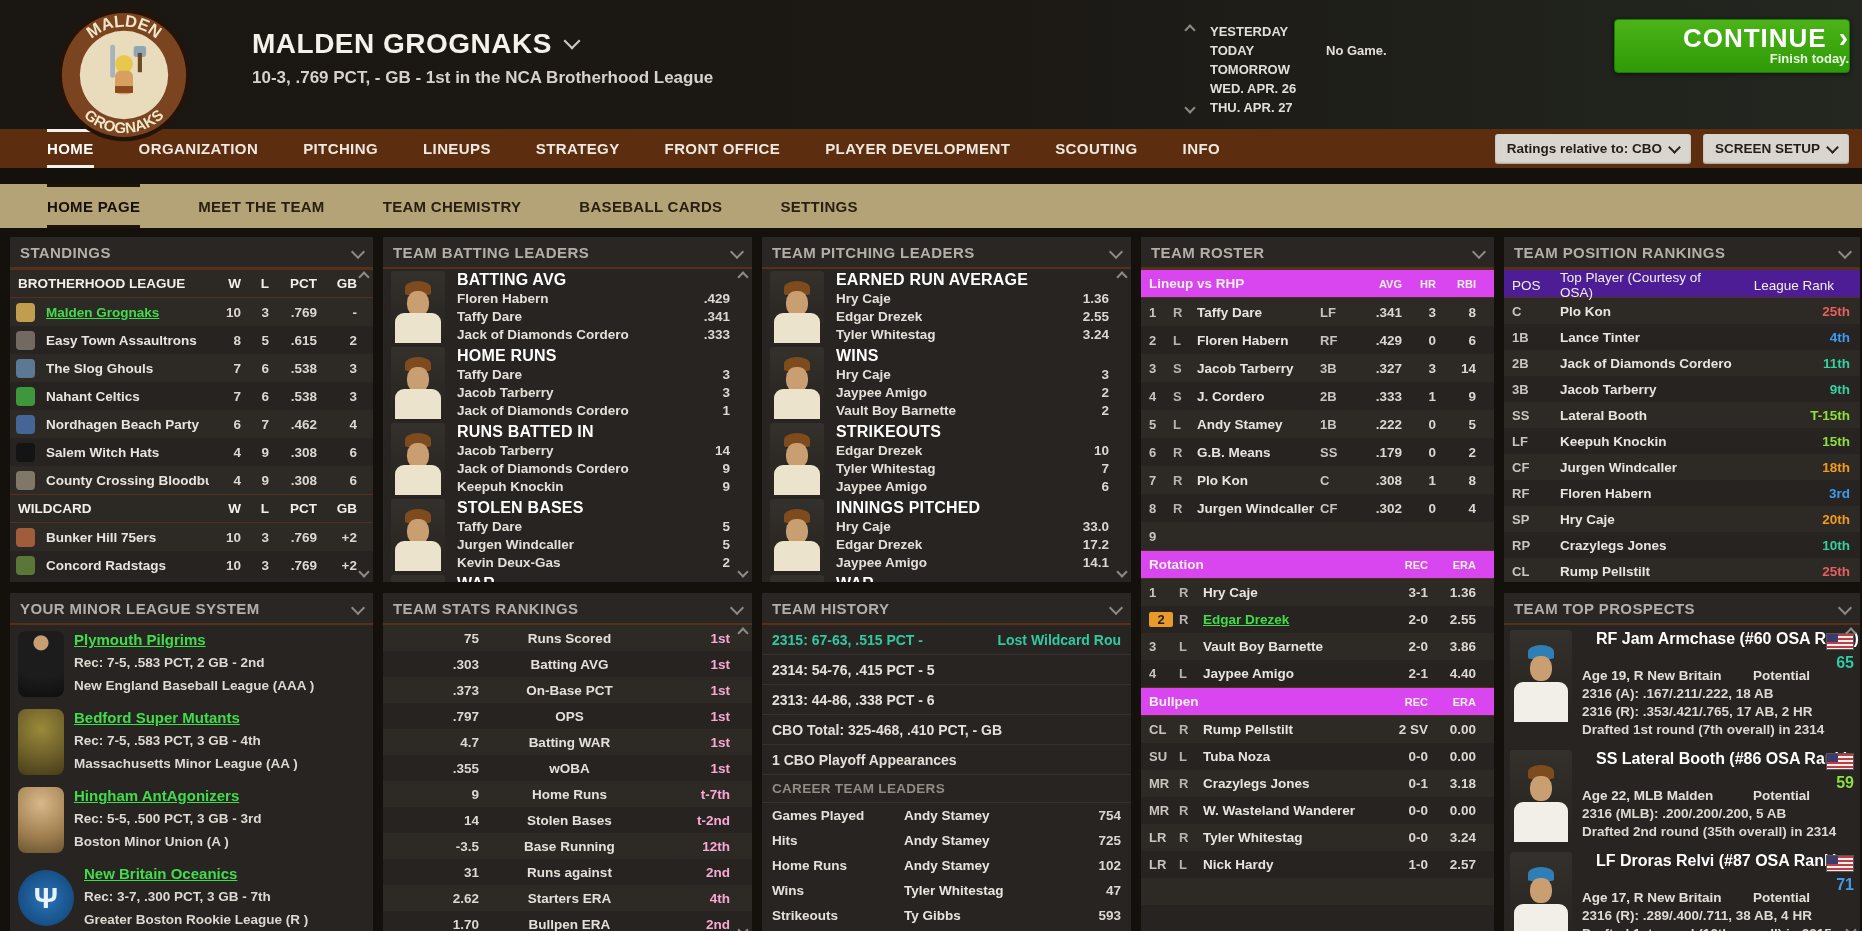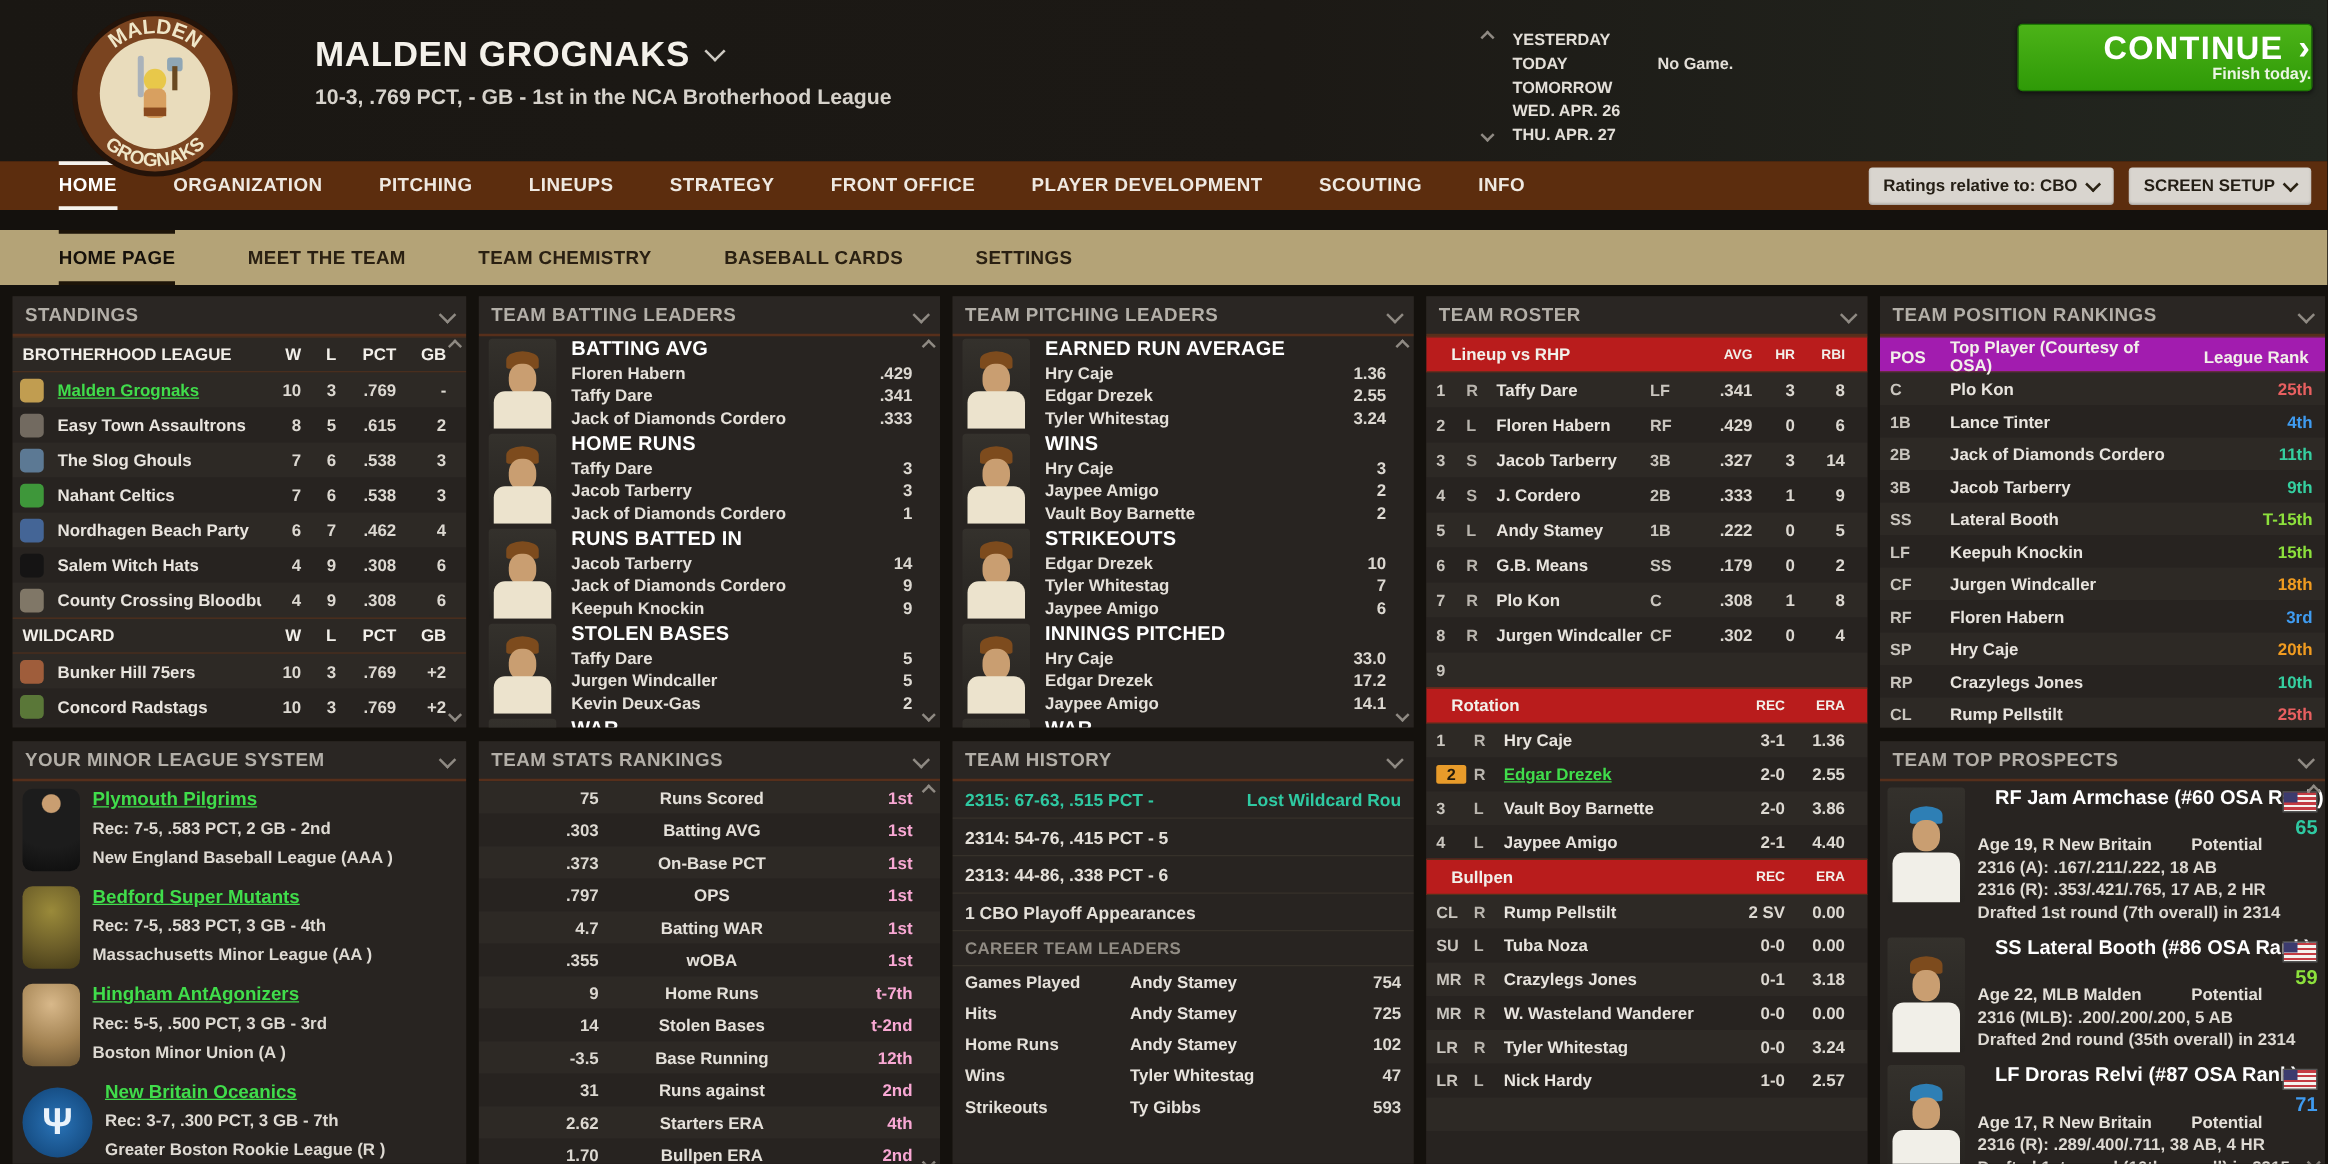--- a/index.html
+++ b/index.html
@@ -79,43 +79,43 @@
   .portrait.pr .jersey{height:40px;background:#f1efe8;}
   .portrait.pr .face{top:26px;}
   .portrait.pr .cap{top:15px;}
   .cap-blue{background:#2e7fb5 !important;}
   .lead-body{flex:1;min-width:0;}
   .lead-title{font-size:16px;font-weight:bold;color:#fff;letter-spacing:.2px;height:20px;}
   .lead-row{display:flex;justify-content:space-between;height:18px;cursor:pointer;}
   .lead-row .ln{font-size:13.5px;font-weight:bold;color:#e4e0d9;white-space:nowrap;}
   .lead-row .lv{font-size:13.5px;font-weight:bold;color:#dcd8d1;}
   
-  .ros-head{display:grid;grid-template-columns:1fr 52px 34px 40px 14px;height:27px;align-items:center;padding-left:20px;
-      border-top:1px solid #53301c;border-bottom:1px solid #53301c;background:#b91c1c;}
+  .ros-head{display:grid;grid-template-columns:1fr 52px 34px 40px 14px;height:27px;align-items:center;padding-left:8px;
+      border-top:1px solid #53301c;border-bottom:1px solid #53301c;background:#d946ef;}
   .ros-head .lbl{font-size:13.5px;font-weight:bold;color:#f2efe9;}
   .ros-head .num{font-size:11px;font-weight:bold;color:#f2efe9;text-align:right;padding-right:4px;}
   .ros-head.rp{grid-template-columns:1fr 58px 48px 14px;}
   .ln-row{display:grid;grid-template-columns:24px 24px 1fr 34px 52px 34px 40px 14px;height:28px;align-items:center;
       padding-left:8px;cursor:pointer;}
   .rp-row{display:grid;grid-template-columns:30px 24px 1fr 58px 48px 14px;height:27px;align-items:center;
       padding-left:8px;cursor:pointer;}
   .rows>.ln-row:nth-child(odd),.rows>.rp-row:nth-child(odd),.rows>.empty-row:nth-child(odd){background:#2d2925;}
   .rows>.ln-row:nth-child(even),.rows>.rp-row:nth-child(even),.rows>.empty-row:nth-child(even){background:#272320;}
   .empty-row{height:27px;}
   .cell-num{font-size:13px;font-weight:bold;color:#c9c5be;}
   .cell-hand{font-size:13px;font-weight:bold;color:#b9b5ae;}
   .cell-name{font-size:13.5px;font-weight:bold;color:#e8e4de;white-space:nowrap;overflow:hidden;}
   .cell-pos{font-size:13px;font-weight:bold;color:#c9c5be;}
   .cell-val{font-size:13.5px;font-weight:bold;color:#dcd8d1;text-align:right;padding-right:4px;}
   .rp-row.hl .cell-num{background:#e89b2a;color:#241b0c;text-align:center;border-radius:2px;width:24px;}
   .rp-row.hl .cell-name{color:#40dd4b;text-decoration:underline;}
   
-  .pk-head{display:grid;grid-template-columns:48px 1fr 100px;height:27px;align-items:center;padding:0 13px 0 8px;
-      border-top:1px solid #53301c;border-bottom:1px solid #53301c;background:#a21caf;
-      font-size:13.5px;font-weight:bold;color:#f2efe9;}
+  .pk-head{display:grid;grid-template-columns:48px 1fr 100px;height:27px;align-items:center;padding:0 26px 0 8px;
+      border-top:1px solid #53301c;border-bottom:1px solid #53301c;background:#4c1d95;
+      font-size:13.5px;font-weight:normal;color:#f2efe9;}
   .pk-head .rk{text-align:right;}
   .pk-row{display:grid;grid-template-columns:48px 1fr 100px;height:26px;align-items:center;padding:0 10px 0 8px;cursor:pointer;}
   .rows>.pk-row:nth-child(odd){background:#2d2925;}
   .rows>.pk-row:nth-child(even){background:#272320;}
   .pk-row .pos{font-size:13px;font-weight:bold;color:#c9c5be;}
   .pk-row .plr{font-size:13.5px;font-weight:bold;color:#e8e4de;}
   .pk-row .rk{font-size:13.5px;font-weight:bold;text-align:right;}
   
   .mi-item{display:flex;gap:10px;height:78px;align-items:center;padding-left:8px;cursor:pointer;}
   .mi{width:46px;height:66px;border-radius:8px;flex:none;}
@@ -1012,20 +1012,24 @@
         </div>
         <div class="hs-row">
           <span>2314: 54-76, .415 PCT - 5</span>
           <span></span>
         </div>
         <div class="hs-row">
           <span>2313: 44-86, .338 PCT - 6</span>
           <span></span>
         </div>
         <div class="hs-row">
+          <span>CBO Total: 325-468, .410 PCT, - GB</span>
+          <span></span>
+        </div>
+        <div class="hs-row">
           <span>1 CBO Playoff Appearances</span>
           <span></span>
         </div>
     </div>
     <div class="hs-sub">CAREER TEAM LEADERS</div>
     <div>
       <div class="hl-row">
           <span class="s">Games Played</span>
           <span class="n">Andy Stamey</span>
           <span class="v">754</span>

